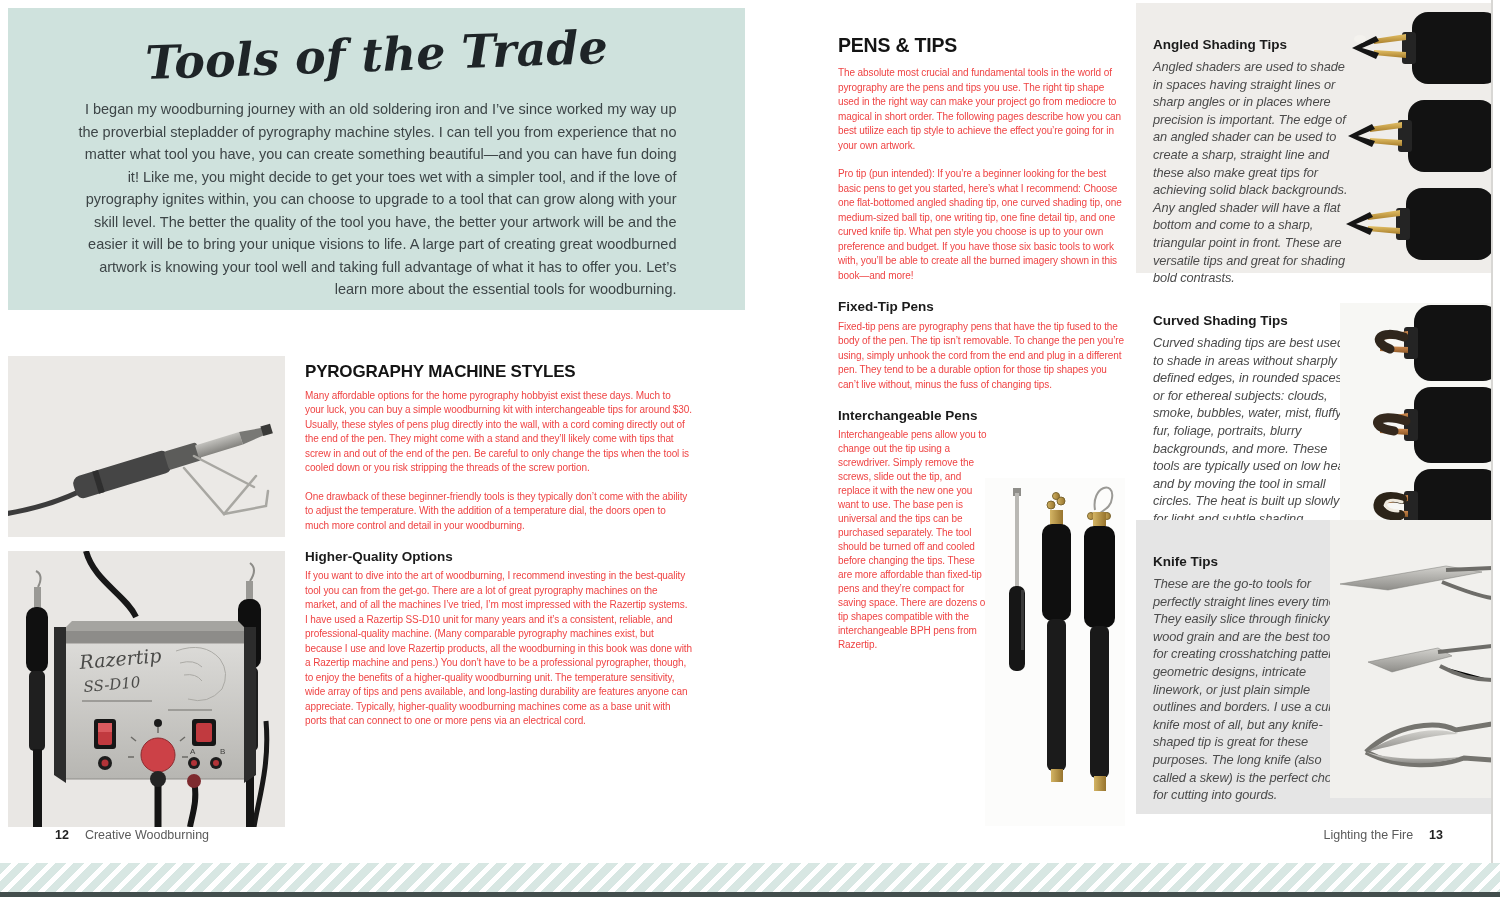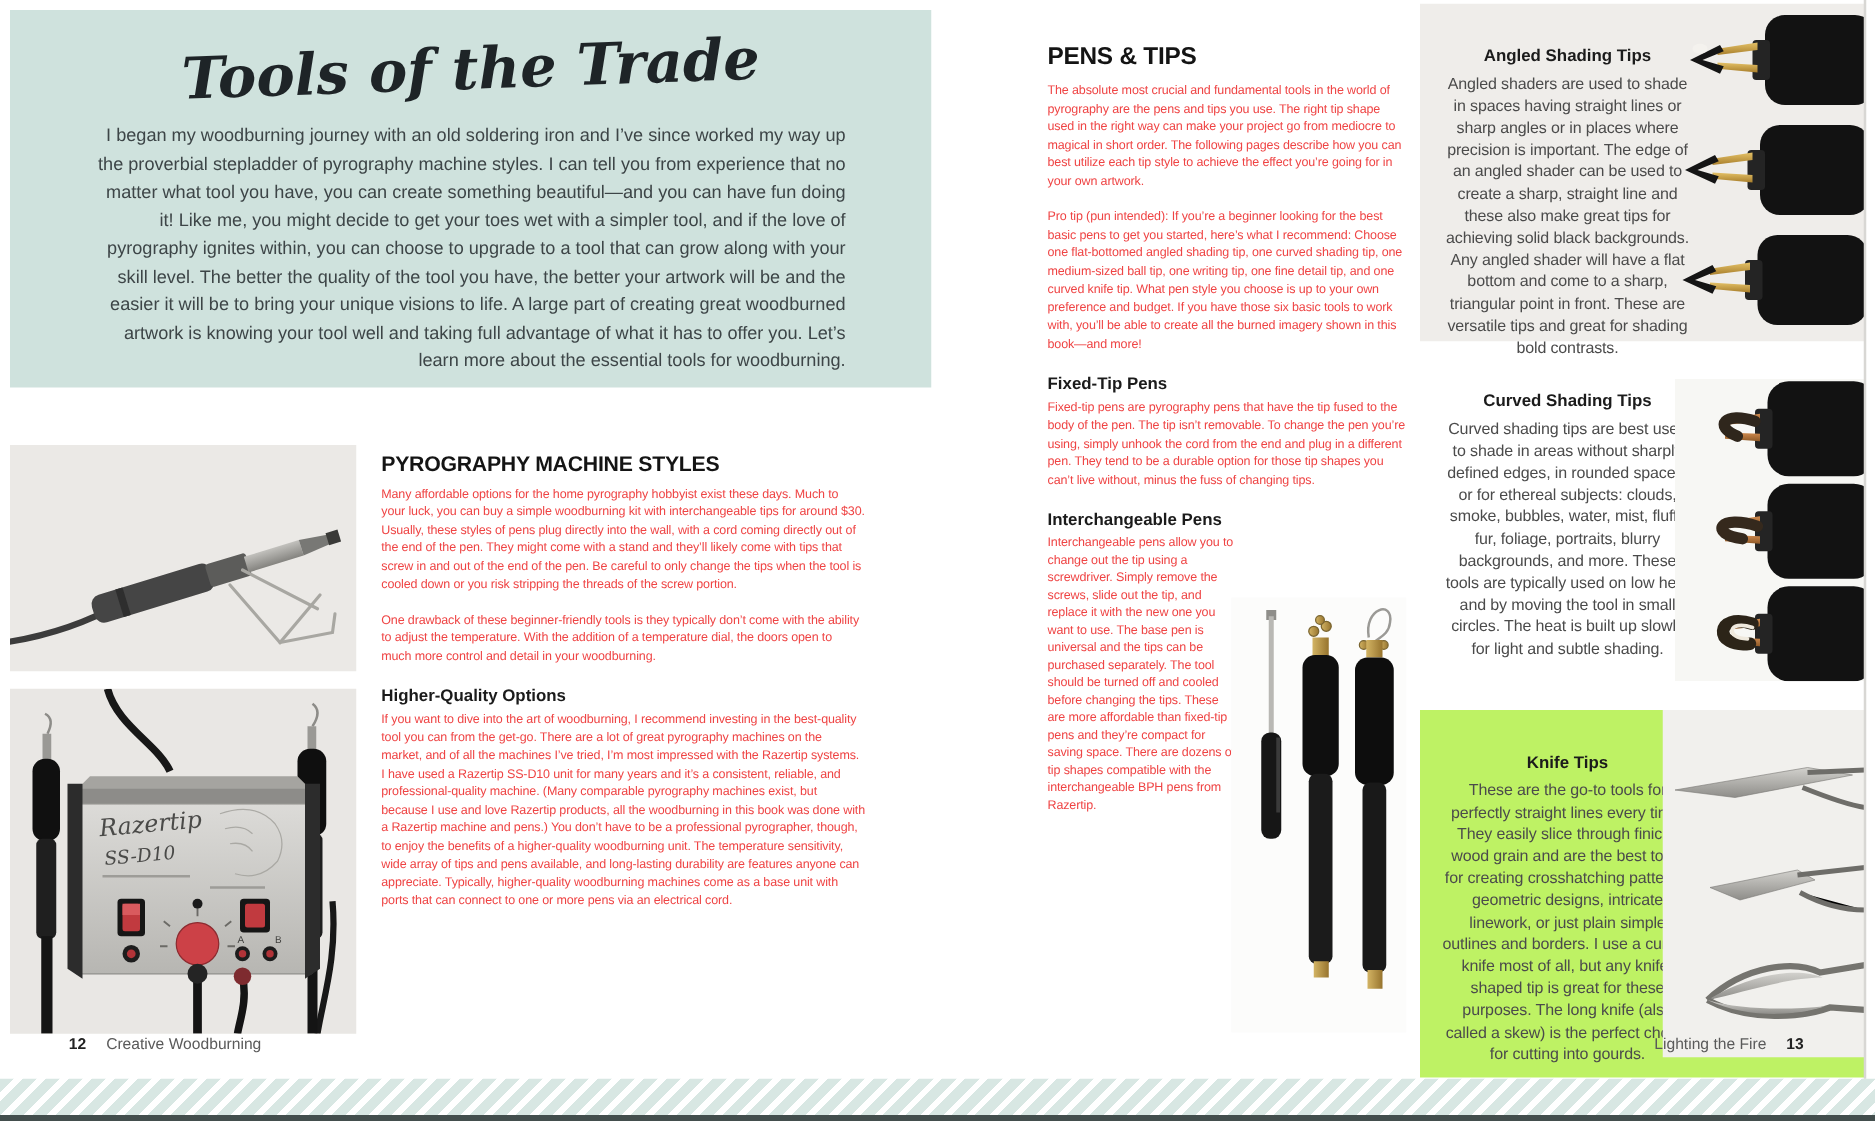--- a/index.html
+++ b/index.html
@@ -25,25 +25,25 @@
   #pens h2.sec{font-size:19.5px;margin-bottom:10px;}
   h3.sub{font-weight:700;font-size:13.5px;line-height:1.2;color:#1b1b1b;margin:3px 0 4px;}
   h3.sub.gap{margin-top:16px;}
   p.body{font-size:10px;line-height:14.5px;color:#ef4444;margin:0 0 14px;letter-spacing:-.1px;}
   p.body.narrow{width:150px;line-height:14px;}
   
   #tips{position:absolute;left:1136px;top:0;width:356px;height:830px;}
   .tipbox{position:absolute;left:0;width:356px;}
   #tb1{top:3px;height:270px;background:#efedea;}
   #tb2{top:303px;height:242px;background:transparent;}
-  #tb3{top:568px;height:294px;background:#bef264;}
-  .tiptext{position:absolute;left:17px;top:34px;width:202px;text-align:center;}
+  #tb3{top:520px;height:294px;background:#e5e5e5;}
+  .tiptext{position:absolute;left:17px;top:34px;width:202px;}
   #tb2 .tiptext{top:10px;}
   .tiptitle{font-weight:700;font-size:13.5px;color:#1b1b1b;margin:0 0 6px;}
-  .tipbody{font-size:12.8px;line-height:17.6px;color:#4b4b4b;margin:0;letter-spacing:-.1px;}
+  .tipbody{font-size:12.8px;line-height:17.6px;color:#4b4b4b;margin:0;letter-spacing:-.1px;font-style:italic;}
   .tipphoto{position:absolute;right:0;top:0;}
   
   .foot{position:absolute;top:828px;font-size:12.5px;color:#5a5a5a;}
   #footL{left:55px;}
   #footR{right:57px;text-align:left;}
   .pgnum{font-weight:700;color:#222222;}
   #footL .pgnum{margin-right:16px;}
   #footR .pgnum{margin-left:16px;}
   .stripes{position:absolute;left:0;top:863px;width:1500px;height:29px;
      background:repeating-linear-gradient(135deg,#d8e7e3 0 8px,#ffffff 8px 13px);}

